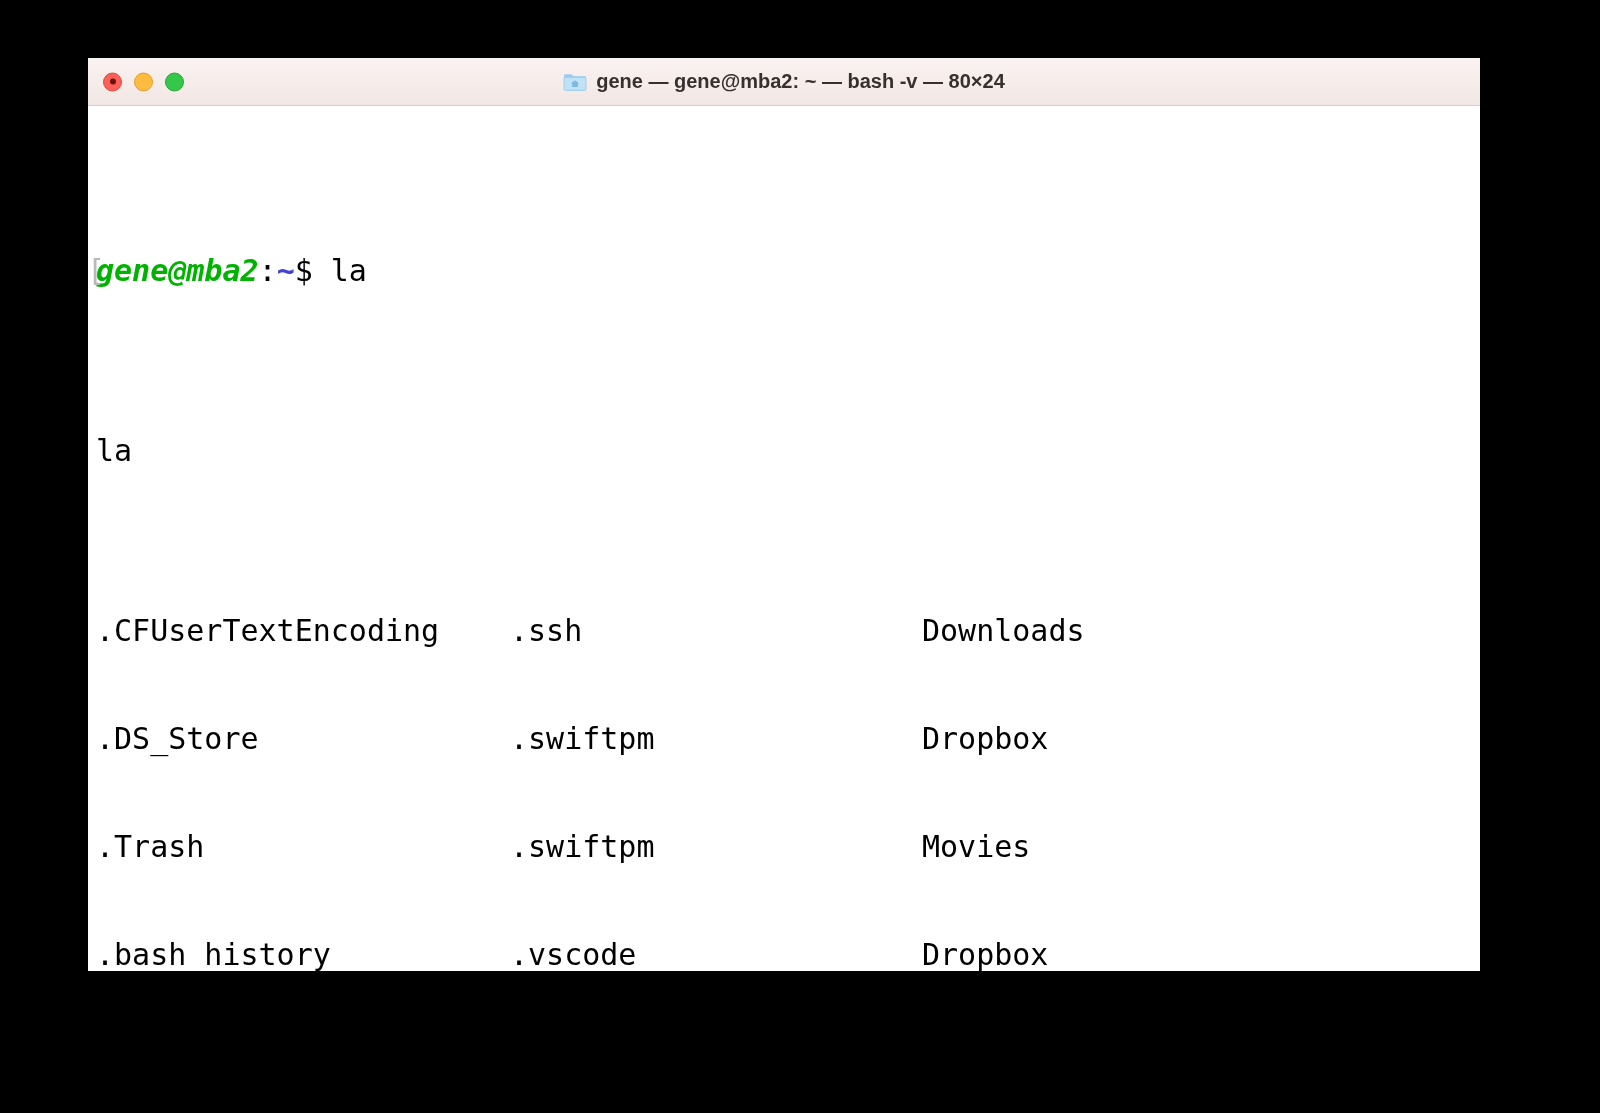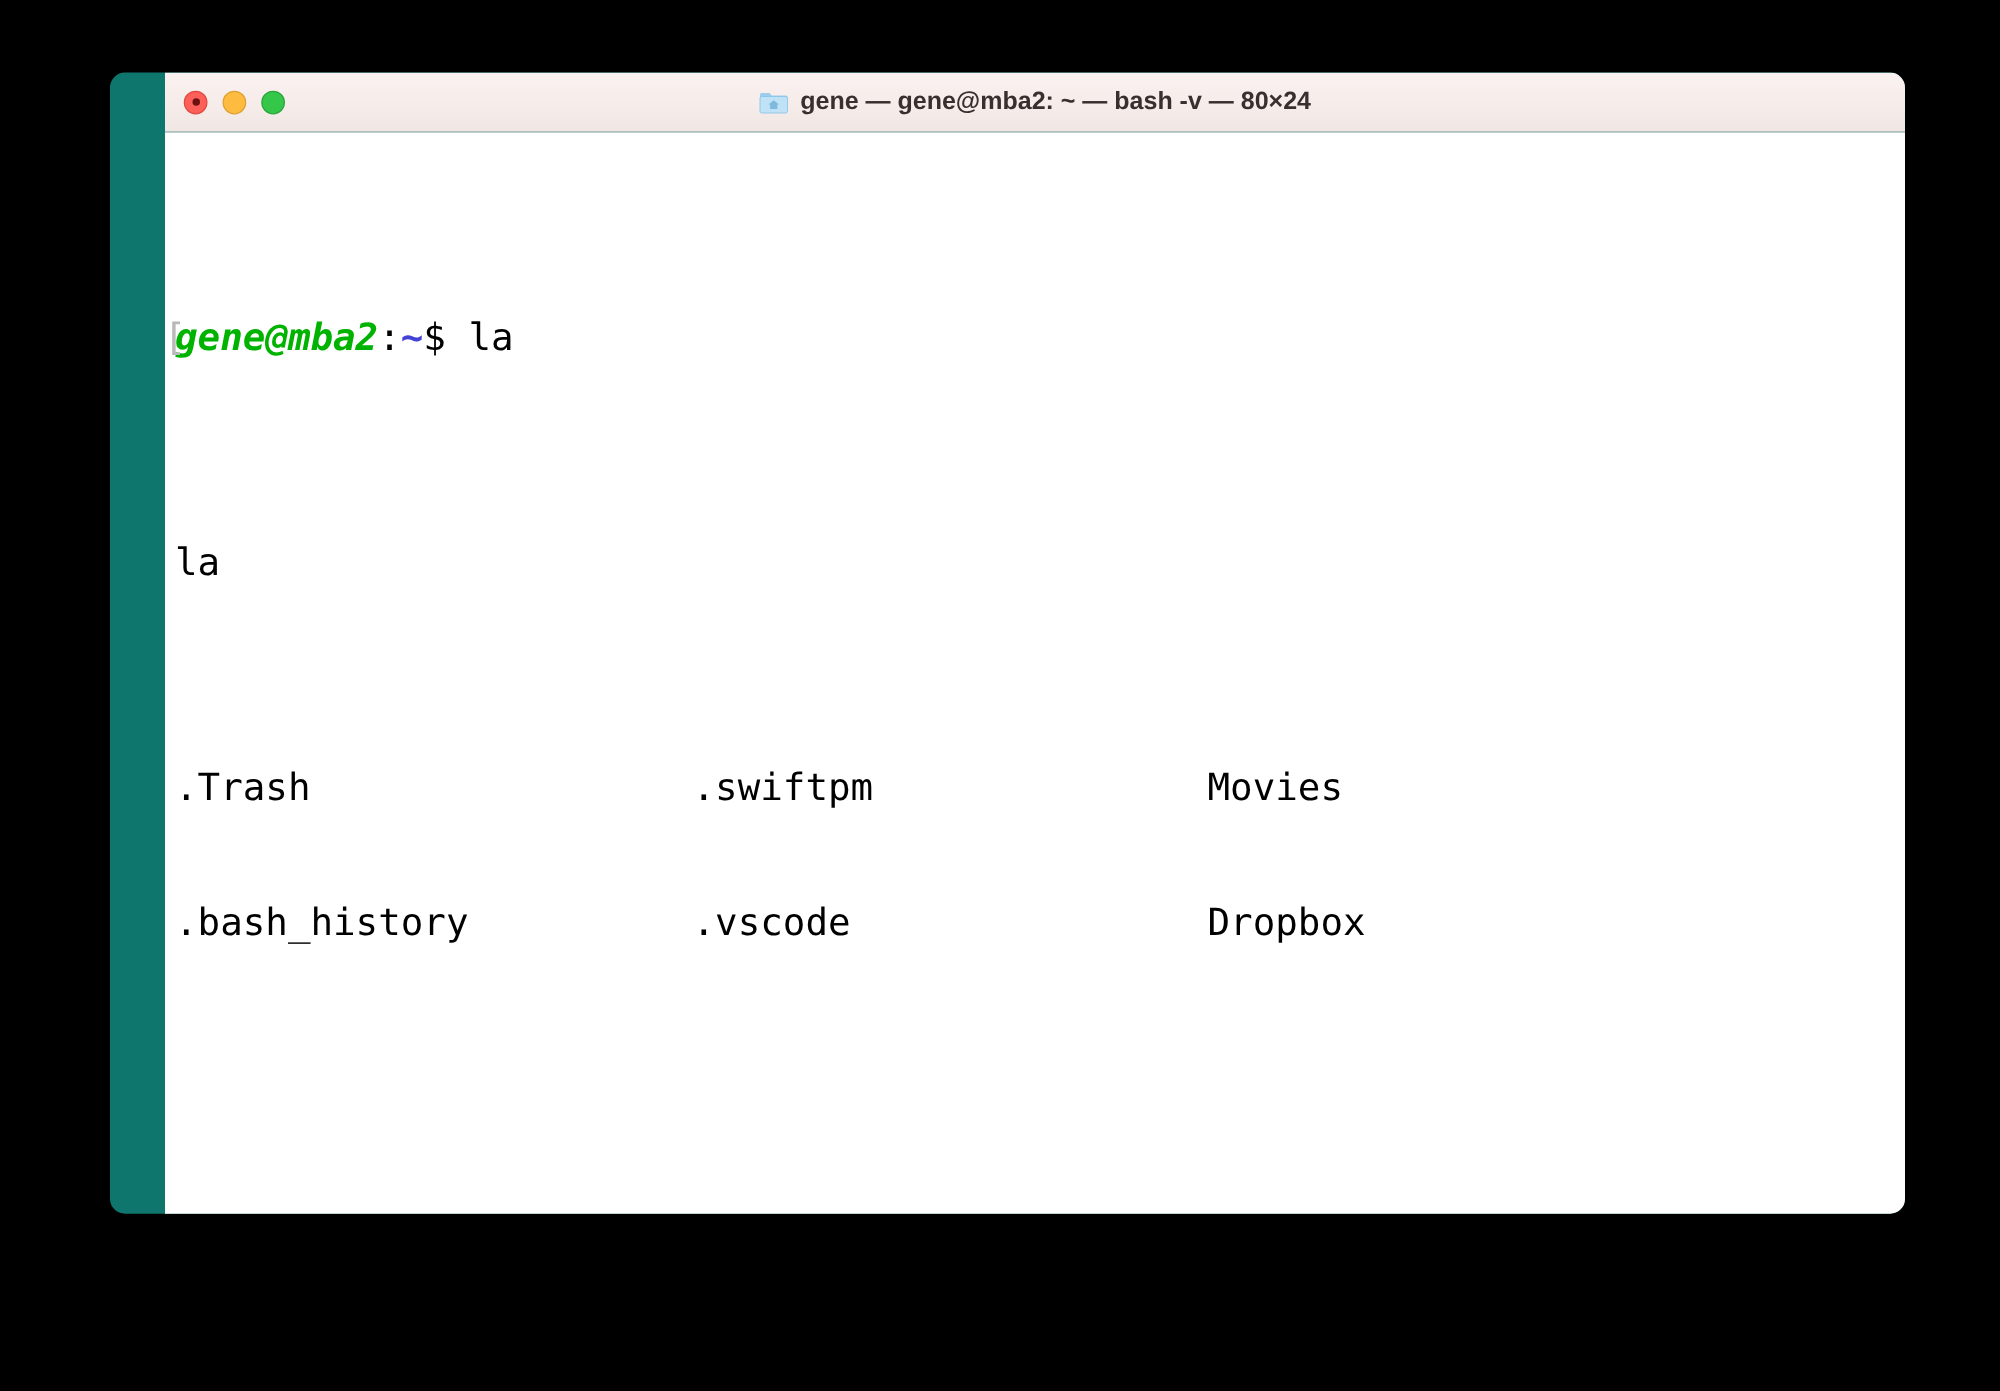--- a/index.html
+++ b/index.html
@@ -13,25 +13,24 @@
   body {
     font-family: "DejaVu Sans Mono", monospace;
   }
 
   #window {
     position: absolute;
     left: 88px;
     top: 58px;
     width: 1392px;
     height: 913px;
-    border-radius: 12px;
+    border-radius: 0;
     overflow: hidden;
-    background: #0f766e;
+    background: #be185d;
     box-shadow: 0 10px 40px rgba(0,0,0,0.55);
-    padding-left: 44px;
   }
 
   
   #titlebar {
     position: relative;
     height: 47px;
     background: linear-gradient(180deg, #faf2f1 0%, #f6ecea 55%, #f0e6e4 100%);
     border-bottom: 1px solid #d8cecd;
     display: flex;
     align-items: center;
@@ -147,20 +146,22 @@
   <div id="term">
     <div id="screen">
 
       
       <div class="line"><span class="bracket">[</span><span class="u">gene@mba2</span><span class="colon">:</span><span class="tilde">~</span><span class="dollar">$</span><span class="cmd"> <span>la</span></span></div>
 
       
       <div class="line">la</div>
 
       
+      <div class="cols"><span class="c1">.CFUserTextEncoding</span><span class="c2">.ssh</span><span class="c3">Downloads</span></div>
+      <div class="cols"><span class="c1">.DS_Store</span><span class="c2">.swiftpm</span><span class="c3">Dropbox</span></div>
       <div class="cols"><span class="c1">.Trash</span><span class="c2">.swiftpm</span><span class="c3">Movies</span></div>
       <div class="cols"><span class="c1">.bash_history</span><span class="c2">.vscode</span><span class="c3">Dropbox</span></div>
       
       
       
       
       
       
 
       

